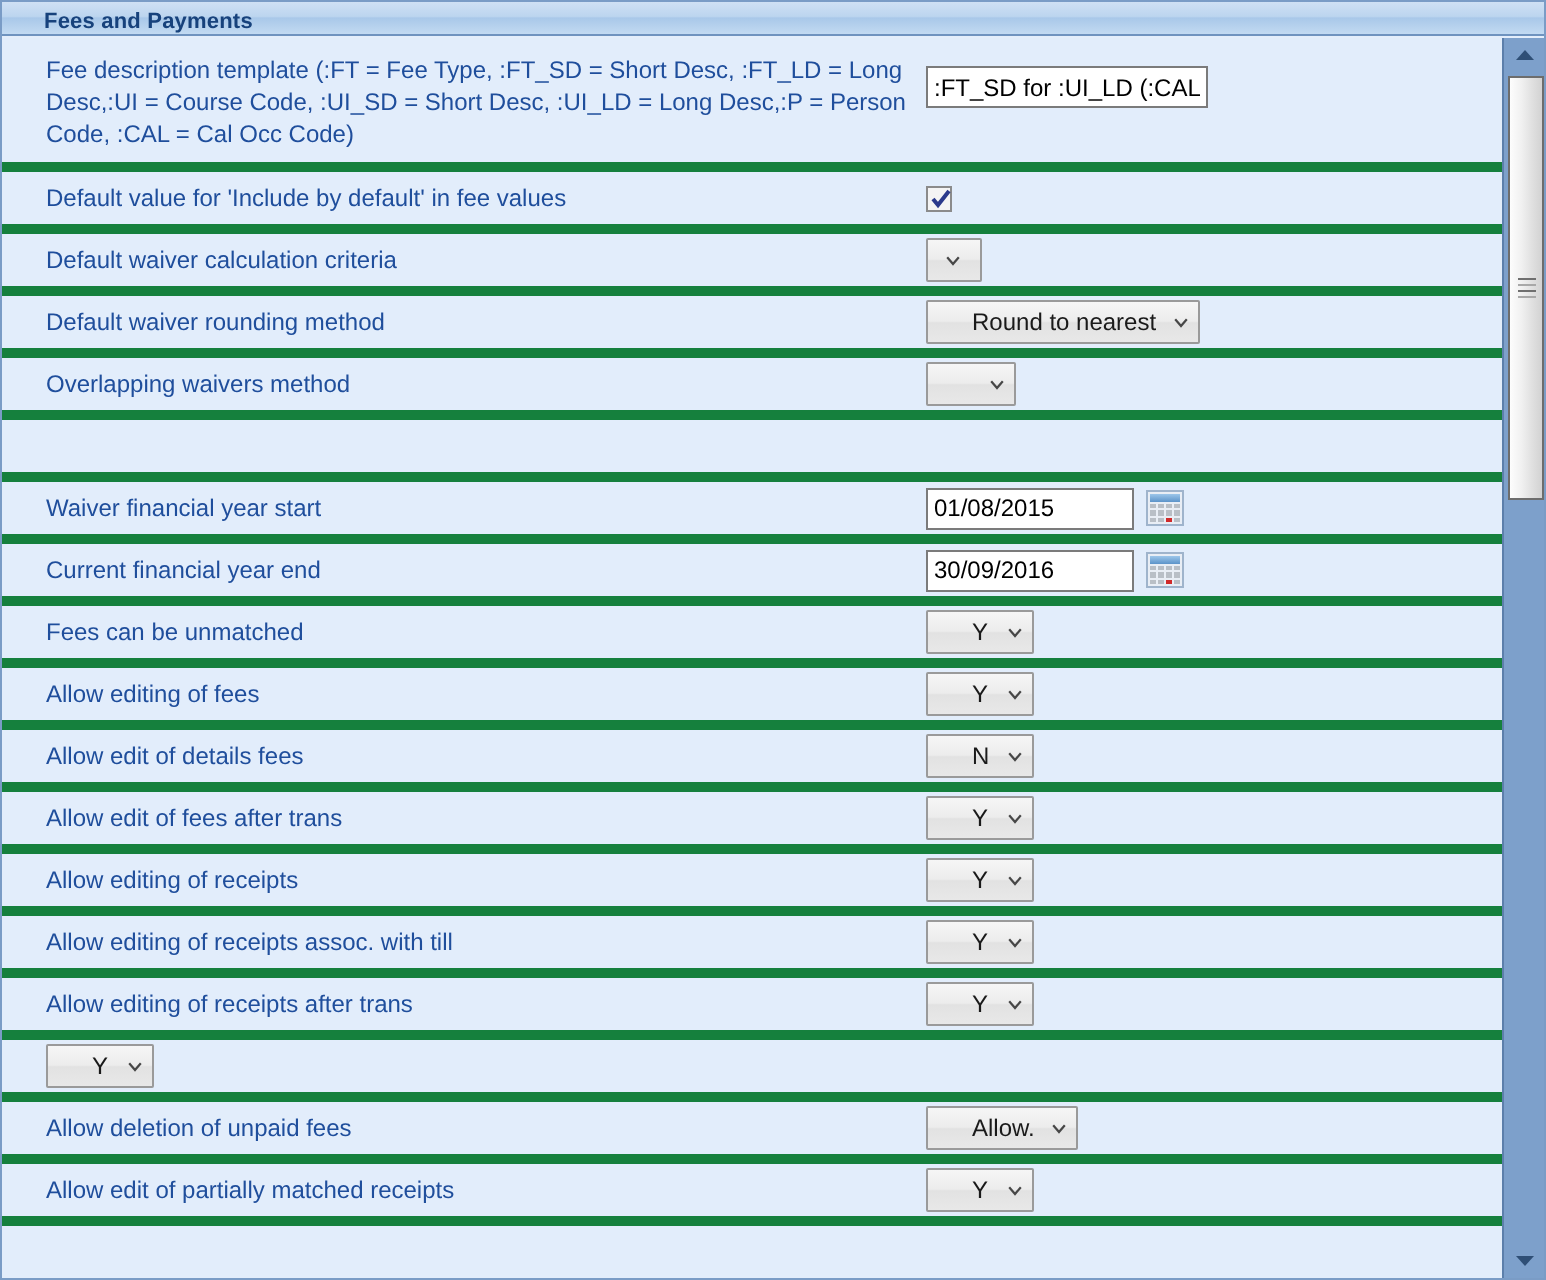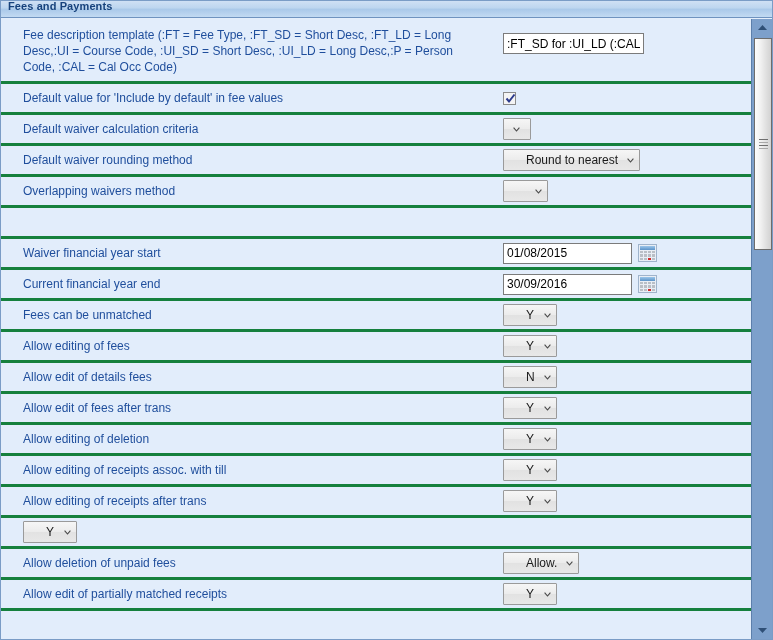--- a/index.html
+++ b/index.html
@@ -24,22 +24,22 @@
   }
 
   
   .titlebar {
     position: relative;
     height: 17px;
     box-sizing: border-box;
     background: linear-gradient(to bottom, #cfe0f4 0%, #bcd5ef 45%, #a9c8e9 50%, #c2daf2 100%);
     border-bottom: 1px solid #6f93bf;
     display: flex;
-    align-items: flex-start;
-    padding-left: 7px;
+    align-items: flex-end;
+    padding-left: 21px;
   }
   .titlebar .title-text {
     font-size: 11px;
     font-weight: bold;
     color: #17427c;
     letter-spacing: 0.1px;
     line-height: 1;
   }
 
   
@@ -62,25 +62,24 @@
     background: #e2edfb;
     box-sizing: border-box;
     border-right: 1px solid #9ab6d8;
   }
 
   .row {
     position: relative;
     display: flex;
     align-items: center;
     box-sizing: border-box;
-    border-bottom: 3px solid #15803d;
+    border-bottom: 5px solid #15803d;
     background: #e2edfb;
     padding-left: 22px;
     min-height: 31px;
-    gap: 40px;
   }
   .row.tall {
     align-items: flex-start;
     padding-top: 8px;
     padding-bottom: 6px;
     min-height: 62px;
   }
 
   .row .label {
     color: #1f4e9c;
@@ -107,21 +106,21 @@
     border: 1px solid #7b7b7b;
     background: #ffffff;
     color: #000000;
     font-family: "Liberation Sans", sans-serif;
     font-size: 12px;
     line-height: 19px;
     padding: 0 3px;
     outline: none;
   }
   .textbox.tpl { width: 141px; }
-  .textbox.date { width: 129px; }
+  .textbox.date { width: 104px; }
 
   
   .checkbox {
     position: relative;
     width: 13px;
     height: 13px;
     box-sizing: border-box;
     border: 1px solid #8b8b8b;
     background: #f4f4f4;
     display: inline-block;
@@ -396,21 +395,21 @@
               <span class="ctext">Y</span>
               <span class="carrow">
                 <svg width="7" height="5" viewBox="0 0 7 5">
                   <polyline points="0.6,0.6 3.5,4 6.4,0.6" fill="none" stroke="#474747" stroke-width="1.1"></polyline>
                 </svg>
               </span>
             </div>
           </div>
         </div>
         <div class="row">
-          <div class="label">Allow editing of deletion</div>
+          <div class="label">Allow editing of receipts</div>
           <div class="control">
             <div class="combo yn">
               <span class="ctext">Y</span>
               <span class="carrow">
                 <svg width="7" height="5" viewBox="0 0 7 5">
                   <polyline points="0.6,0.6 3.5,4 6.4,0.6" fill="none" stroke="#474747" stroke-width="1.1"></polyline>
                 </svg>
               </span>
             </div>
           </div>

